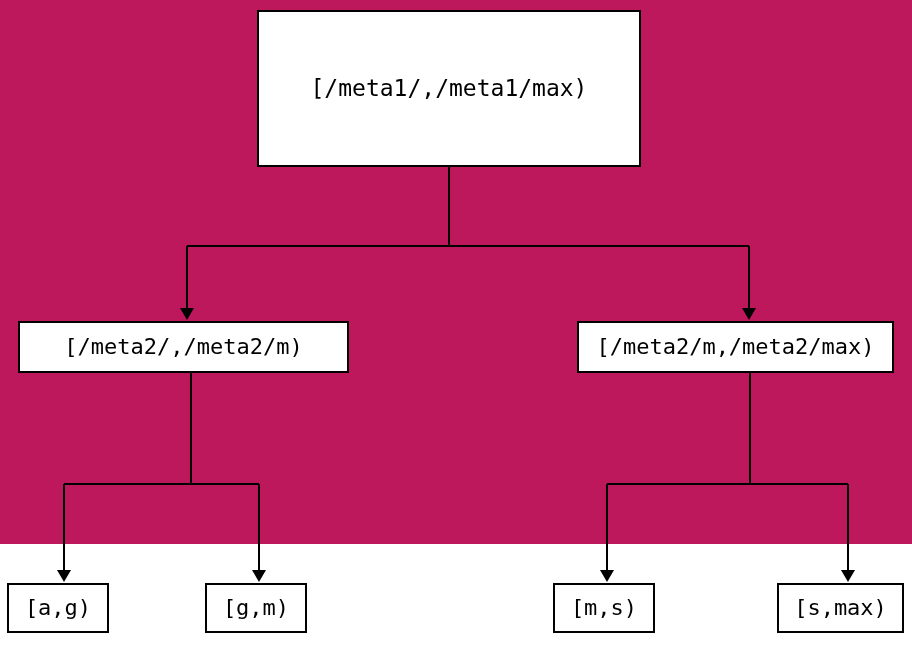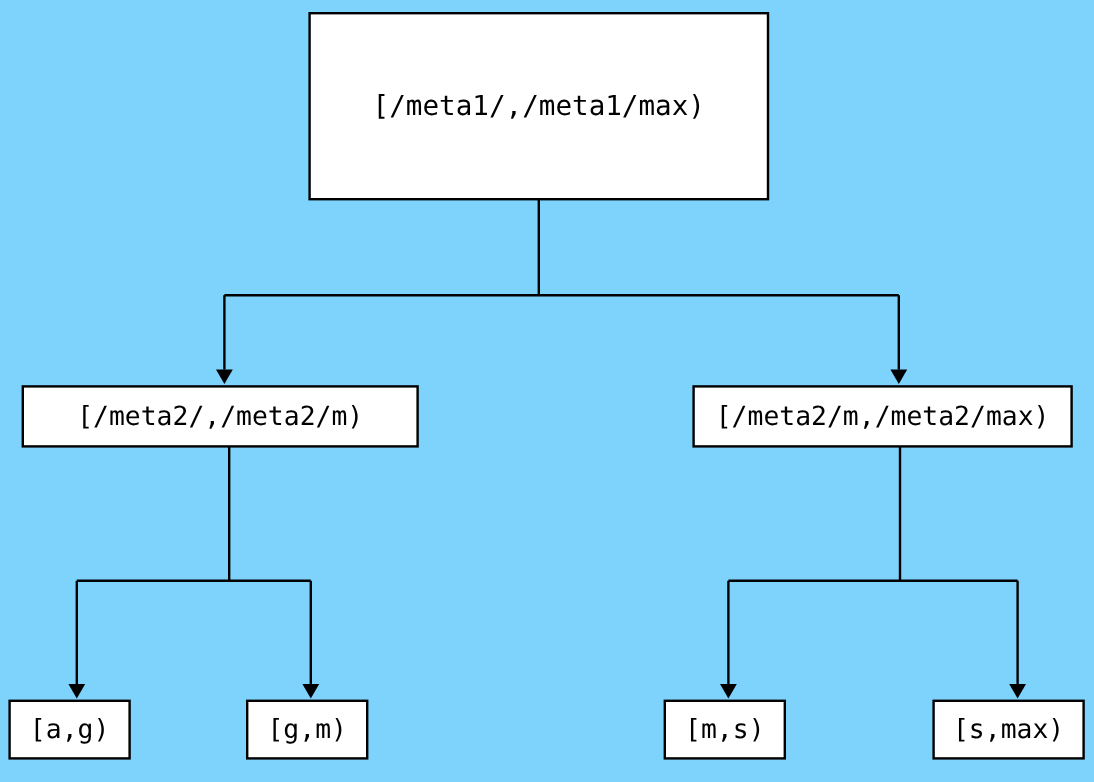--- a/index.html
+++ b/index.html
@@ -10,22 +10,22 @@
   }
   body {
     width: 912px;
     height: 652px;
     font-family: "DejaVu Sans Mono", "Liberation Mono", monospace;
     overflow: hidden;
   }
   #diagram-root {
     position: relative;
     width: 912px;
-    height: 652px;
-    background: #7dd3fc;
+    height: 544px;
+    background: #be185d;
   }
   svg.tree-canvas {
     display: block;
     width: 912px;
     height: 652px;
   }
   .node-box {
     fill: #ffffff;
     stroke: #000000;
     stroke-width: 2;

